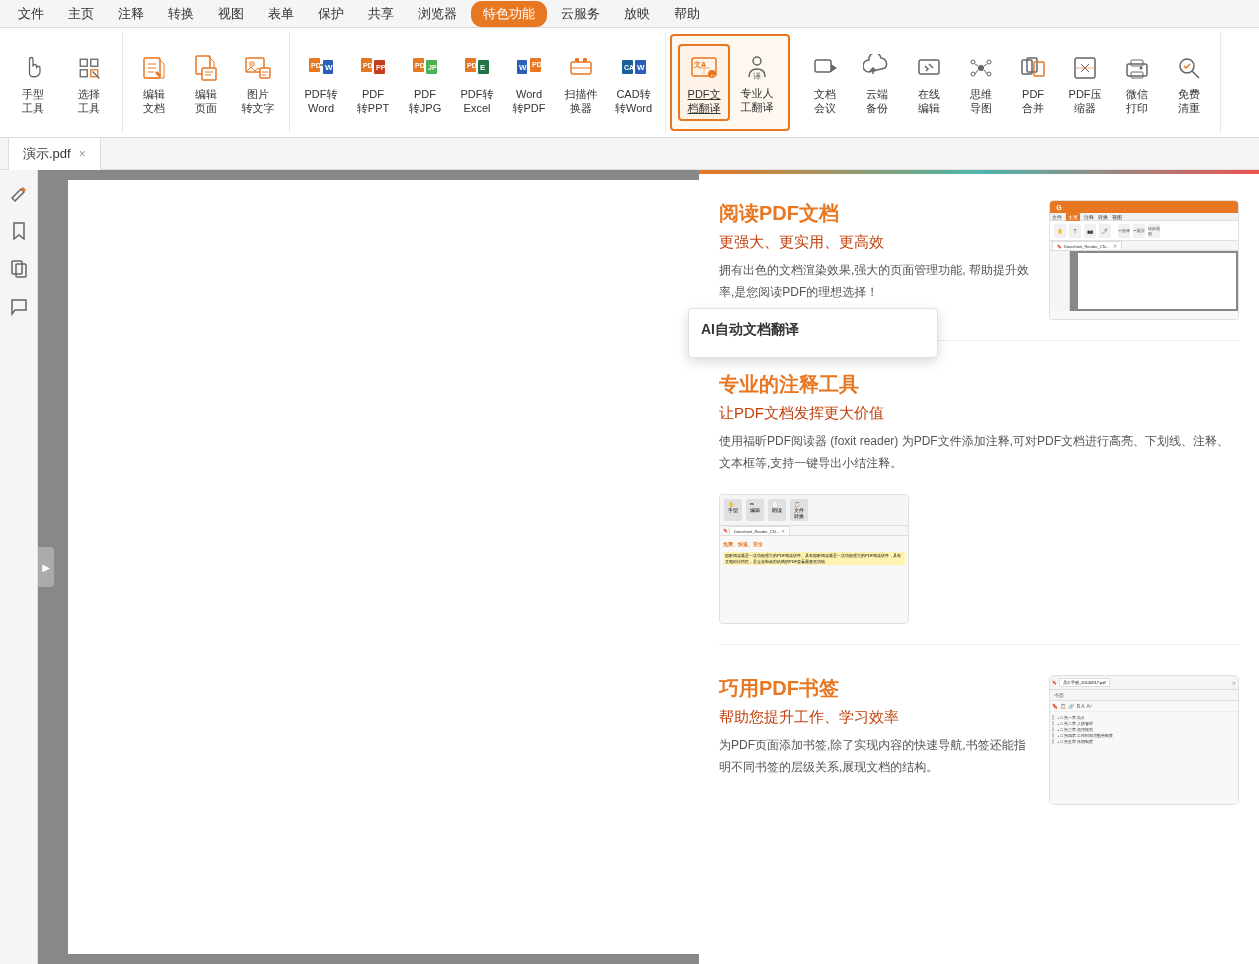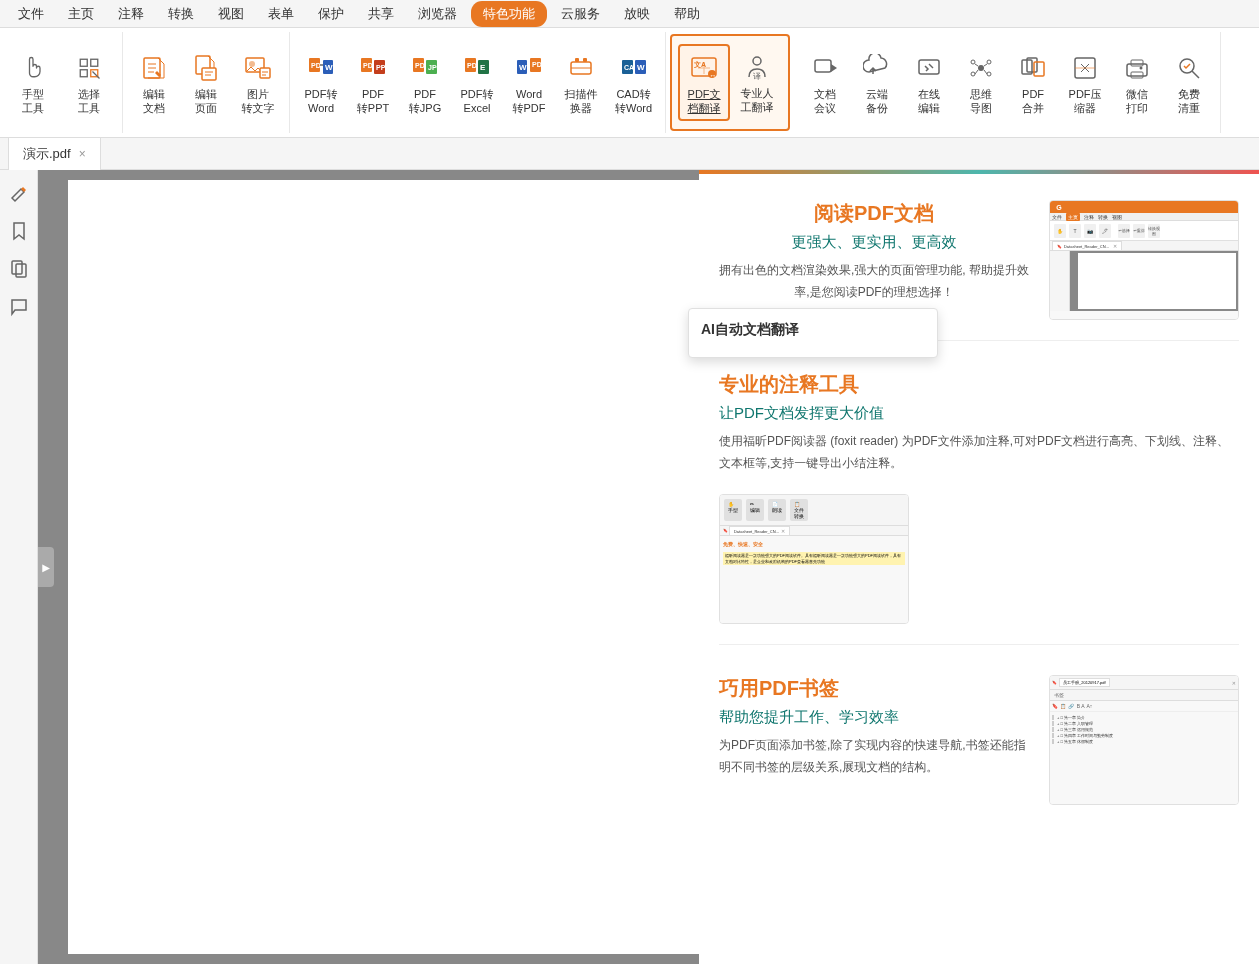--- a/index.html
+++ b/index.html
@@ -218,21 +218,21 @@
     }
 
     .section-title {
       font-size: 20px;
       font-weight: bold;
       color: #e87722;
       margin-bottom: 6px;
     }
     .section-subtitle {
       font-size: 15px;
-      color: #0f766e;
+      color: #c2410c;
       margin-bottom: 8px;
     }
     .section-body {
       font-size: 12px;
       color: #555;
       line-height: 1.8;
     }
 
     
     .mini-app {
@@ -681,21 +681,21 @@
     <div class="collapse-arrow">▶</div>
 
     <div class="pdf-page">
       
     </div>
 
     <div class="pdf-content-panel">
 
       <div class="top-accent-bar"></div>
 
-      <div class="pdf-section" style="margin-top: 10px; align-items: flex-start; text-align: center;">
+      <div class="pdf-section" style="margin-top: 10px; align-items: flex-start;">
         <div class="pdf-section-text">
           <div class="section-title">阅读PDF文档</div>
           <div class="section-subtitle">更强大、更实用、更高效</div>
           <div class="section-body">拥有出色的文档渲染效果,强大的页面管理功能,
 帮助提升效率,是您阅读PDF的理想选择！</div>
         </div>
         <div class="pdf-section-image" style="width:190px; height:120px;">
 
           <div class="mini-app">
             <div class="mini-app-bar">

